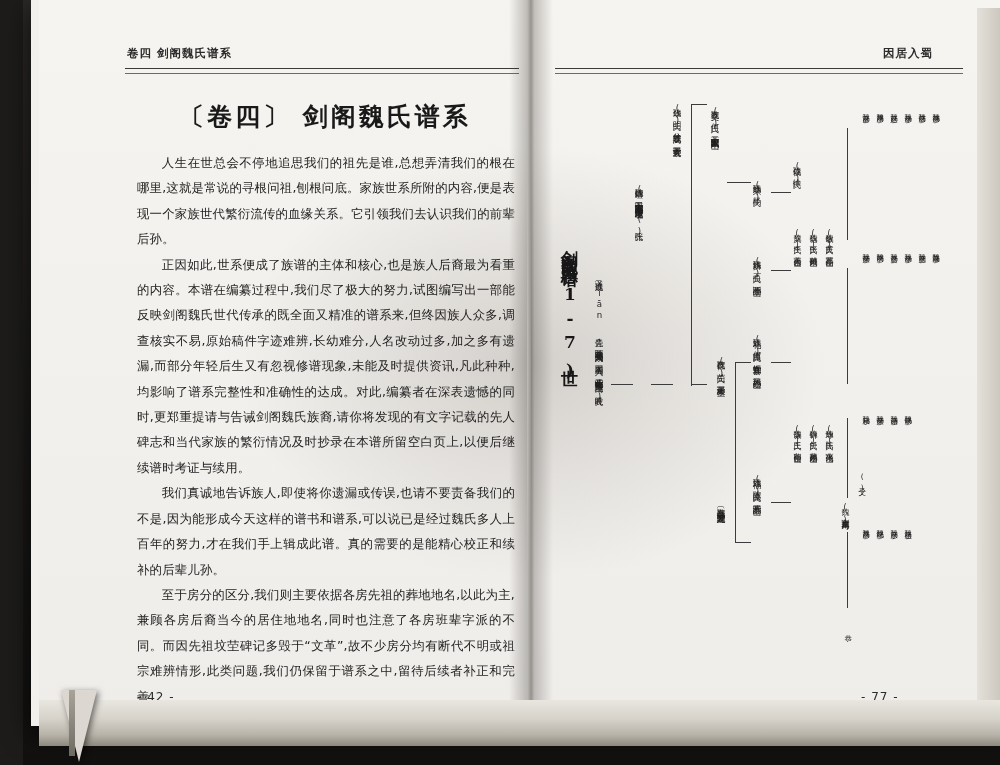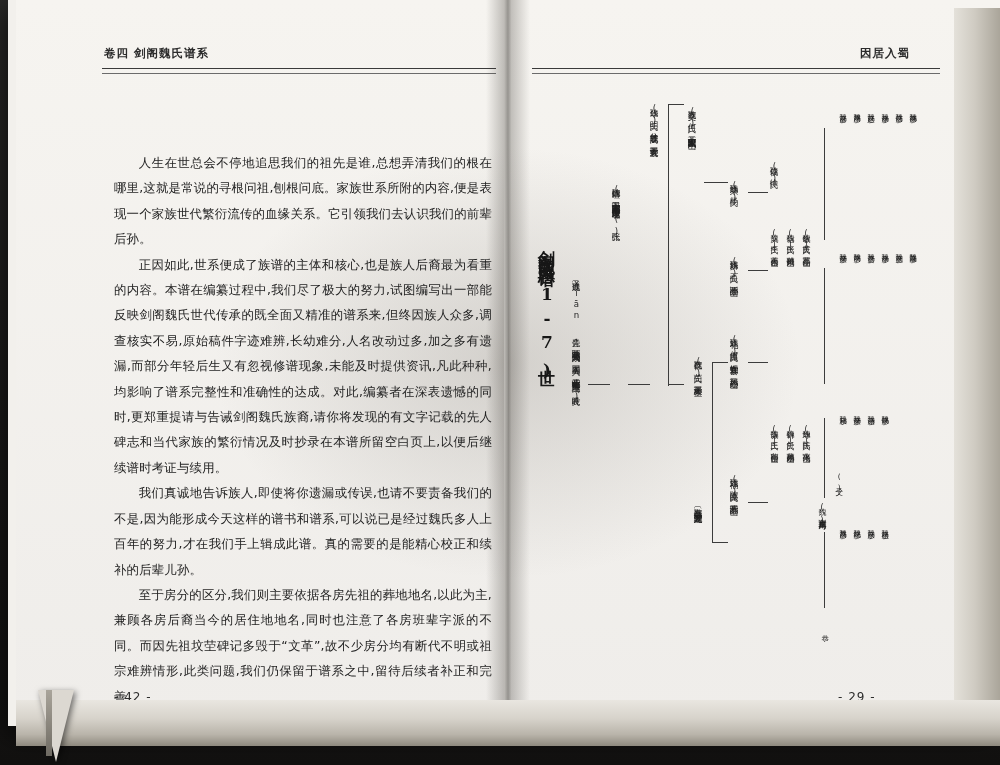--- a/index.html
+++ b/index.html
@@ -2,21 +2,21 @@
 <html><head>
 <meta charset="utf-8">
 <style>
   html,body{margin:0;padding:0;}
   body{
     width:1000px;height:765px;overflow:hidden;
     background:#1d1c1a;
     font-family:"DejaVu Sans","Liberation Sans",sans-serif;
   }
   
-  #stage{position:relative;width:792px;height:765px;background:#ef4444;}
+  #stage{position:relative;width:792px;height:765px;background:#ef4444;margin-left:23px;}
   .desk{position:absolute;left:0;top:0;width:1000px;height:765px;
         background:linear-gradient(180deg,#2a2927 0%,#1b1a19 55%,#121110 100%);}
   
   .book{position:absolute;left:8px;top:0px;width:984px;height:726px;
         background:#f2f0ec;
         box-shadow:0 8px 26px rgba(0,0,0,.75);}
   
   .page{position:absolute;top:0;height:726px;background:#f4f2ee;overflow:hidden;}
   .page-left{left:8px;width:488px;
      background:
@@ -83,20 +83,21 @@
 <div id="stage">
   <div class="desk"></div>
 
   <div class="book">
 
     <div class="page page-left">
       <div class="runhead" style="left:88px;top:46px;">卷四  剑阁魏氏谱系</div>
       <div class="rule" style="left:86px;top:68px;width:394px;"></div>
       <div class="rule2" style="left:86px;top:73px;width:394px;"></div>
 
+      <div class="chapter-title">〔卷四〕 剑阁魏氏谱系</div>
 
       <div class="body-col">
         <p class="para">人生在世总会不停地追思我们的祖先是谁,总想弄清我们的根在哪里,这就是常说的寻根问祖,刨根问底。家族世系所附的内容,便是表现一个家族世代繁衍流传的血缘关系。它引领我们去认识我们的前辈后孙。</p>
         <p class="para">正因如此,世系便成了族谱的主体和核心,也是族人后裔最为看重的内容。本谱在编纂过程中,我们尽了极大的努力,试图编写出一部能反映剑阁魏氏世代传承的既全面又精准的谱系来,但终因族人众多,调查核实不易,原始稿件字迹难辨,长幼难分,人名改动过多,加之多有遗漏,而部分年轻后生又有忽视修谱现象,未能及时提供资讯,凡此种种,均影响了谱系完整性和准确性的达成。对此,编纂者在深表遗憾的同时,更郑重提请与告诫剑阁魏氏族裔,请你将发现的有文字记载的先人碑志和当代家族的繁衍情况及时抄录在本谱所留空白页上,以便后继续谱时考证与续用。</p>
         <p class="para">我们真诚地告诉族人,即使将你遗漏或传误,也请不要责备我们的不是,因为能形成今天这样的谱书和谱系,可以说已是经过魏氏多人上百年的努力,才在我们手上辑成此谱。真的需要的是能精心校正和续补的后辈儿孙。</p>
         <p class="para">至于房分的区分,我们则主要依据各房先祖的葬地地名,以此为主,兼顾各房后裔当今的居住地地名,同时也注意了各房班辈字派的不同。而因先祖坟茔碑记多毁于“文革”,故不少房分均有断代不明或祖宗难辨情形,此类问题,我们仍保留于谱系之中,留待后续者补正和完善。</p>
         <p class="sig">——志“魏氏谱系”。</p>
       </div>
 
       <div class="folio" style="left:98px;top:690px;text-align:center;">- 42 -</div>
@@ -174,21 +175,21 @@
 
         <div class="node tiny" style="left:286px;top:492px;">魏彦昌</div>
         <div class="node tiny" style="left:300px;top:492px;">魏彦纪</div>
         <div class="node tiny" style="left:314px;top:492px;">魏彦宗</div>
         <div class="node tiny" style="left:328px;top:492px;">魏彦祖</div>
 
         <div class="node tiny" style="left:282px;top:440px;">(父子)</div>
         <div class="node tiny" style="left:268px;top:596px;">恭</div>
       </div>
 
-      <div class="folio" style="left:330px;top:690px;">- 29 -</div>
+      <div class="folio" style="left:330px;top:690px;">- 77 -</div>
     </div>
 
     <div class="gutter"></div>
     <div class="edge-right"></div>
     <div class="edge-bottom"></div>
     <div class="corner"></div>
     <div class="corner2"></div>
   </div>
 </div>
 

